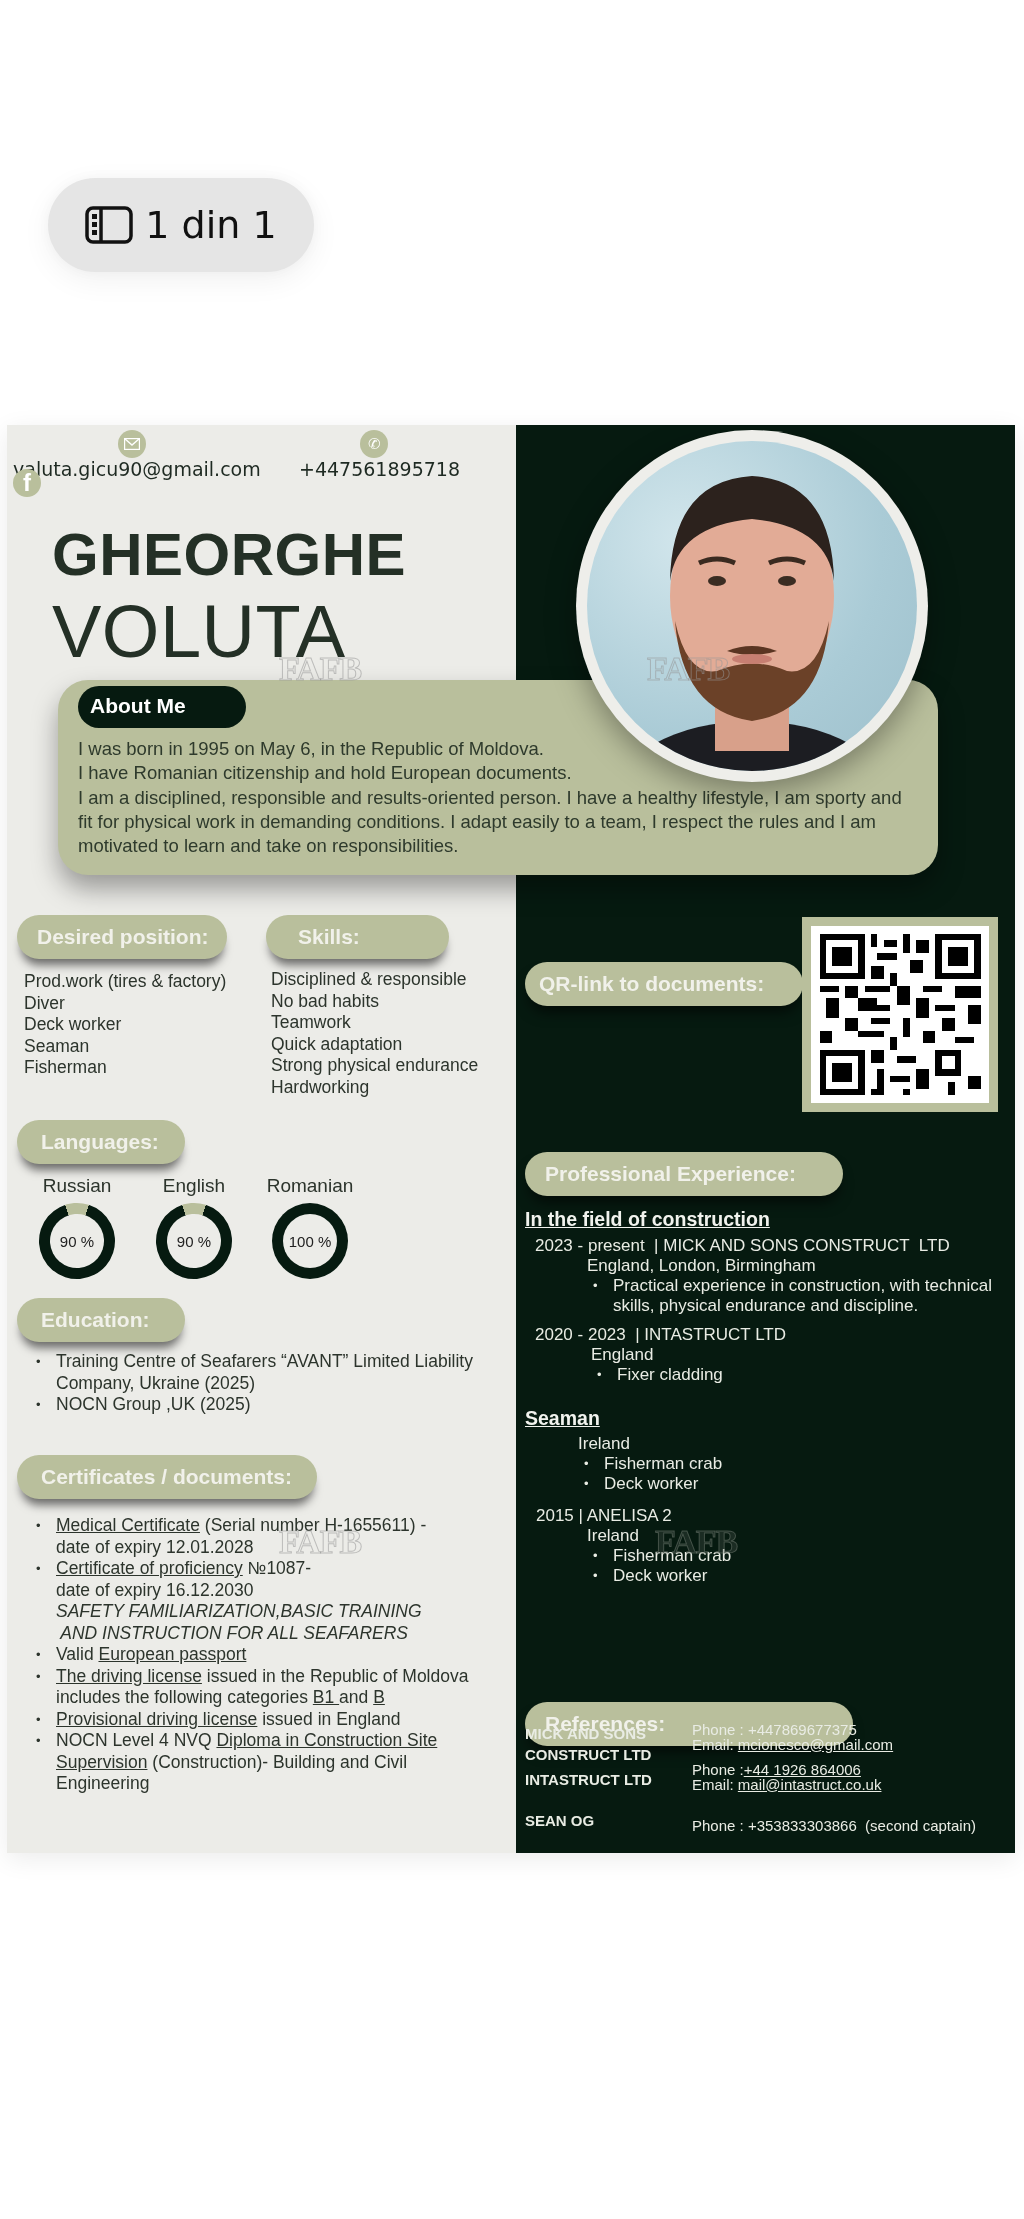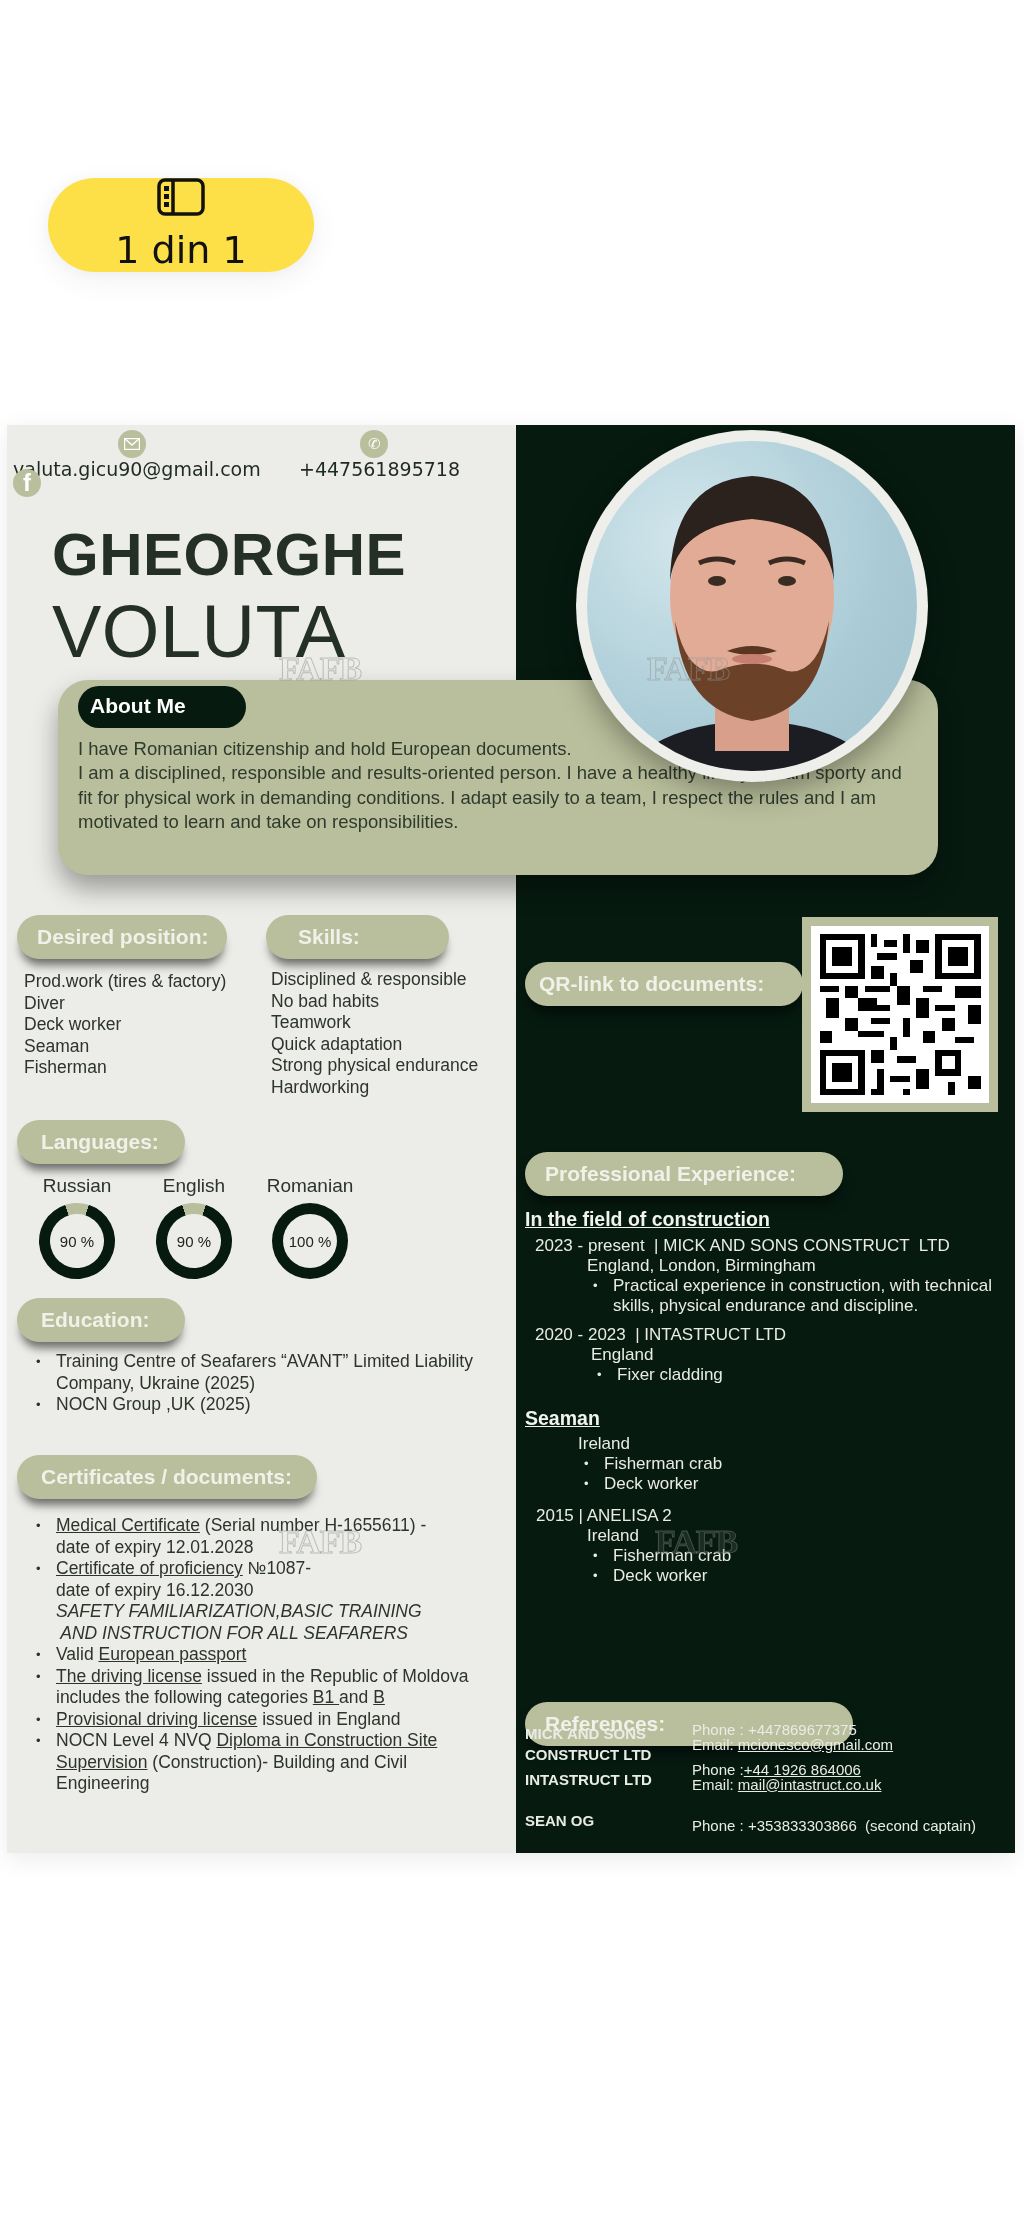--- a/index.html
+++ b/index.html
@@ -2,24 +2,24 @@
 <html><head>
 <meta charset="utf-8">
 <style>
   * { box-sizing: border-box; margin: 0; padding: 0; }
   html, body { width: 1024px; height: 2219px; background: #ffffff; overflow: hidden; }
   body { position: relative; font-family: "Liberation Sans", sans-serif; }
 
   
   .page-pill {
     position: absolute; left: 48px; top: 178px; width: 266px; height: 94px;
-    background: #fde047; border-radius: 47px;
+    background: #e5e5e5; border-radius: 47px;
     box-shadow: 0 8px 30px rgba(0,0,0,0.06), 0 0 14px rgba(0,0,0,0.03);
     display: flex; align-items: center; justify-content: center; gap: 12px;
-    font-family: "DejaVu Sans", sans-serif; font-size: 38px; color: #111; flex-direction: column;
+    font-family: "DejaVu Sans", sans-serif; font-size: 38px; color: #111;
   }
   .page-pill svg { width: 48px; height: 38px; }
 
   
   .page {
     position: absolute; left: 7px; top: 425px; width: 1008px; height: 1428px;
     background: #ecece8; box-shadow: 0 6px 24px rgba(0,0,0,0.08);
     overflow: hidden;
   }
   .dark-col {
@@ -179,20 +179,21 @@
         <path d="M112 122 Q130 114 148 122" stroke="#3a2a20" stroke-width="5" fill="none"></path>
         <path d="M182 122 Q200 114 218 122" stroke="#3a2a20" stroke-width="5" fill="none"></path>
         <ellipse cx="165" cy="218" rx="20" ry="5" fill="#c77f72"></ellipse>
       </svg>
     </div>
   </div>
 
   <div class="about">
     <div class="about-title">About Me</div>
     <div class="about-text">
+      <div>I was born in 1995 on May 6, in the Republic of Moldova.</div>
       <div>I have Romanian citizenship and hold European documents.</div>
       <div>I am a disciplined, responsible and results-oriented person. I have a healthy lifestyle, I am sporty and fit for physical work in demanding conditions. I adapt easily to a team, I respect the rules and I am motivated to learn and take on responsibilities.</div>
     </div>
   </div>
 
   <div class="pill" style="left:10px; top:490px; width:210px;">Desired position:</div>
   <div class="txt-list" style="left:17px; top:546px;">
     <div>Prod.work (tires &amp; factory)</div>
     <div>Diver</div>
     <div>Deck worker</div>

